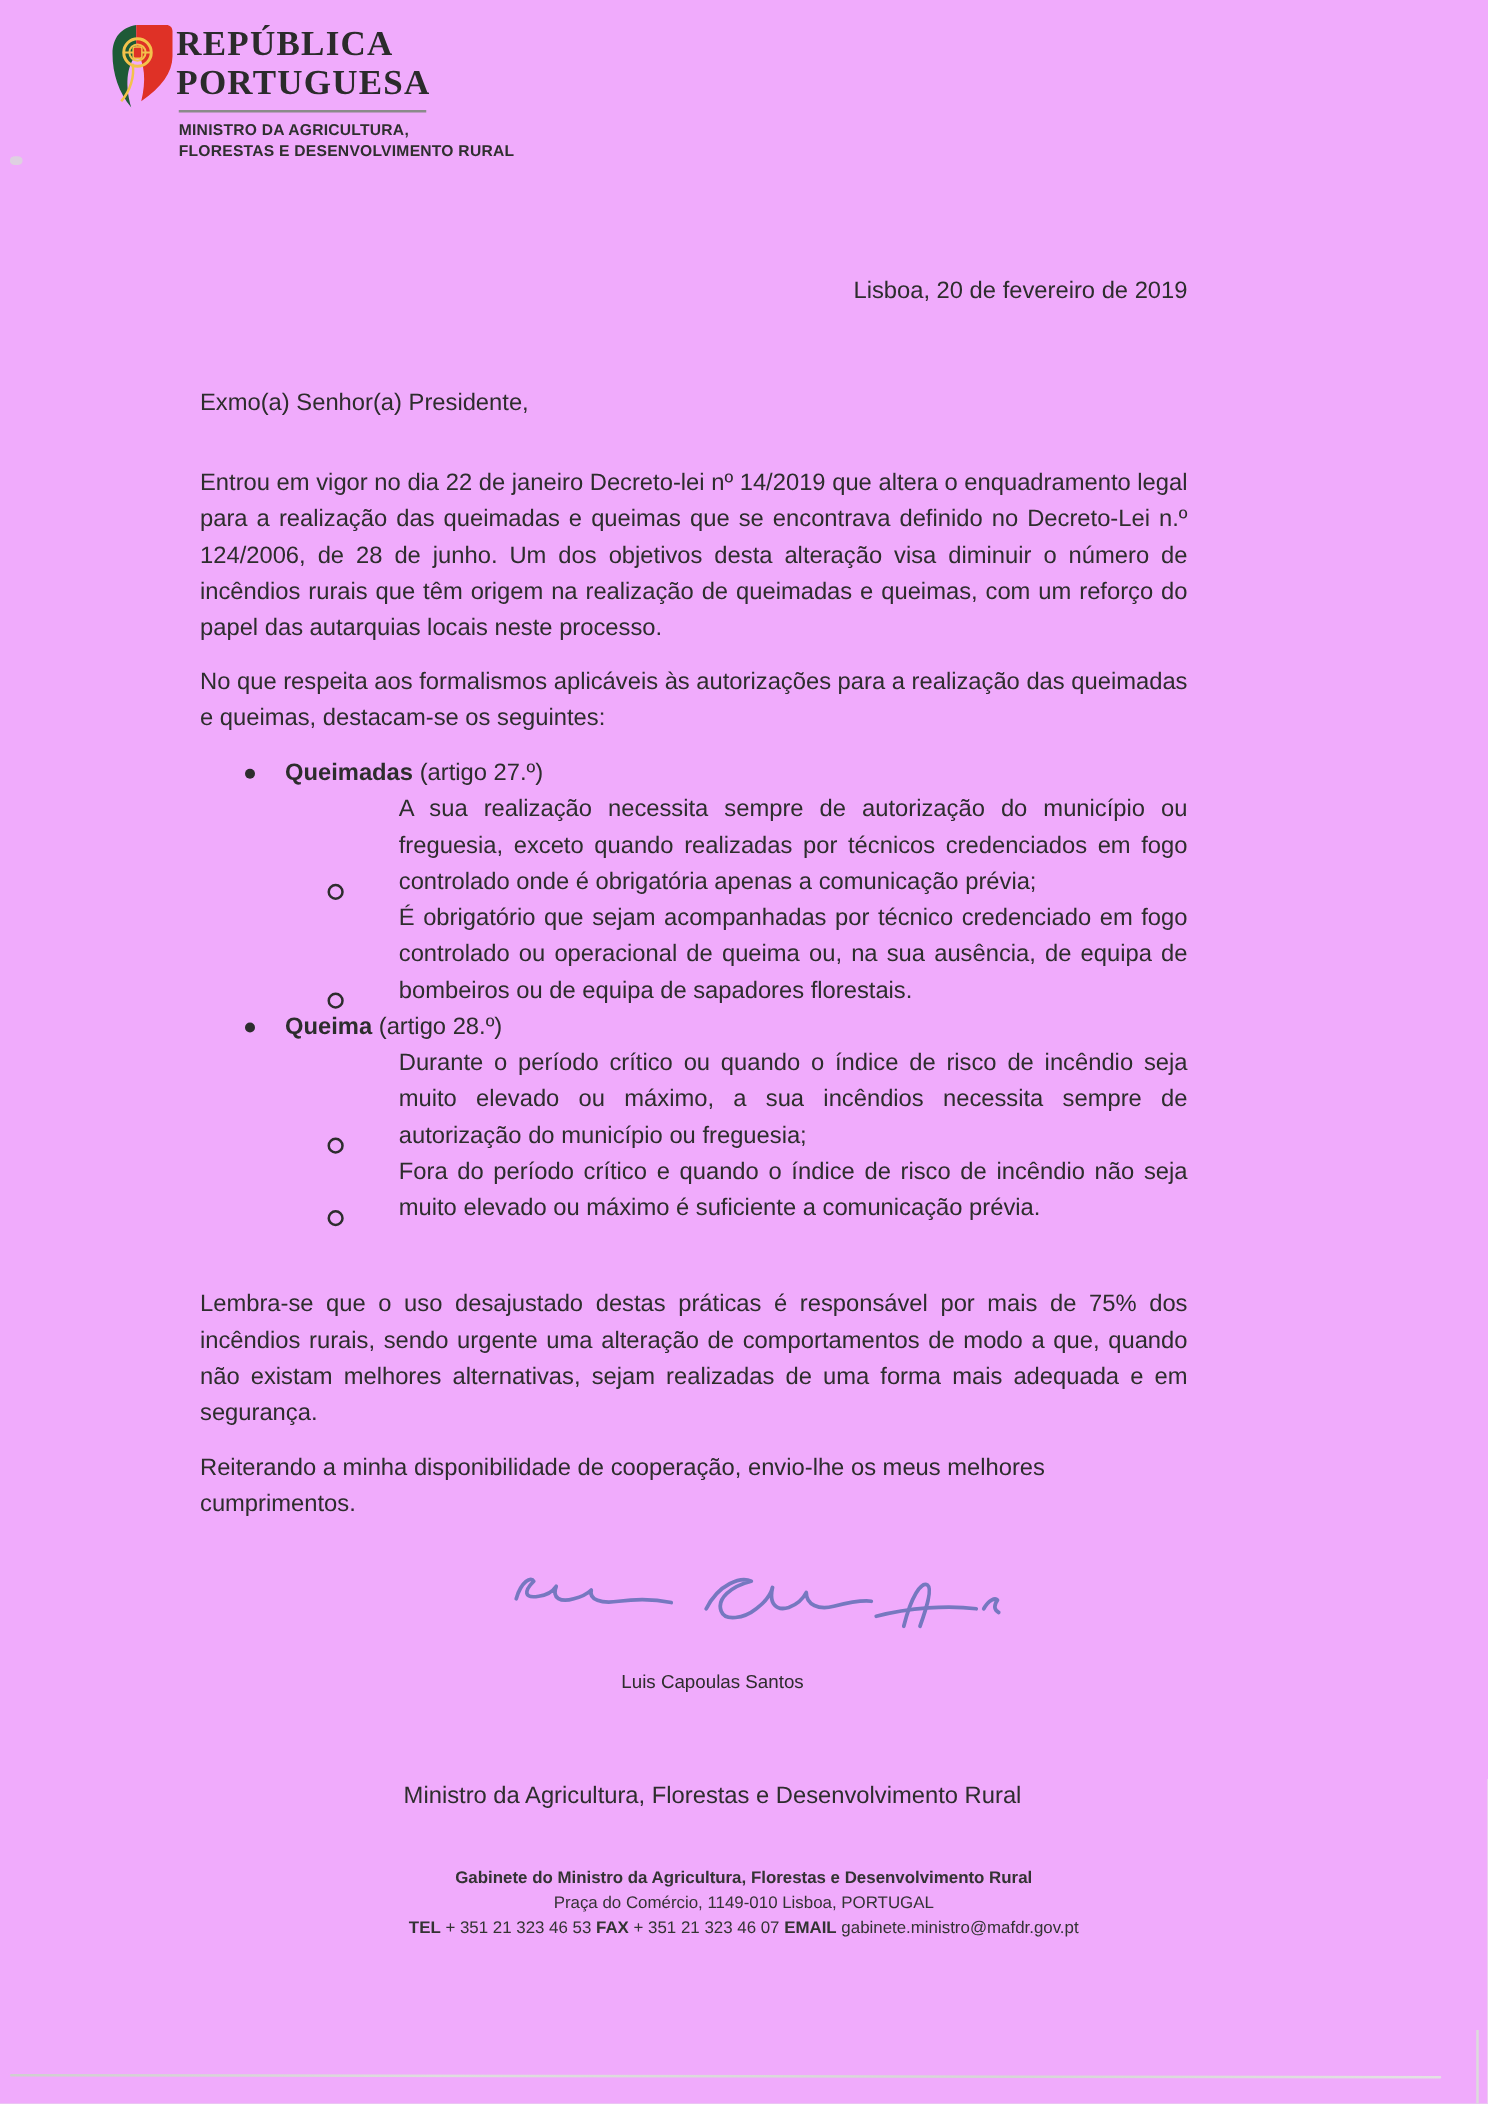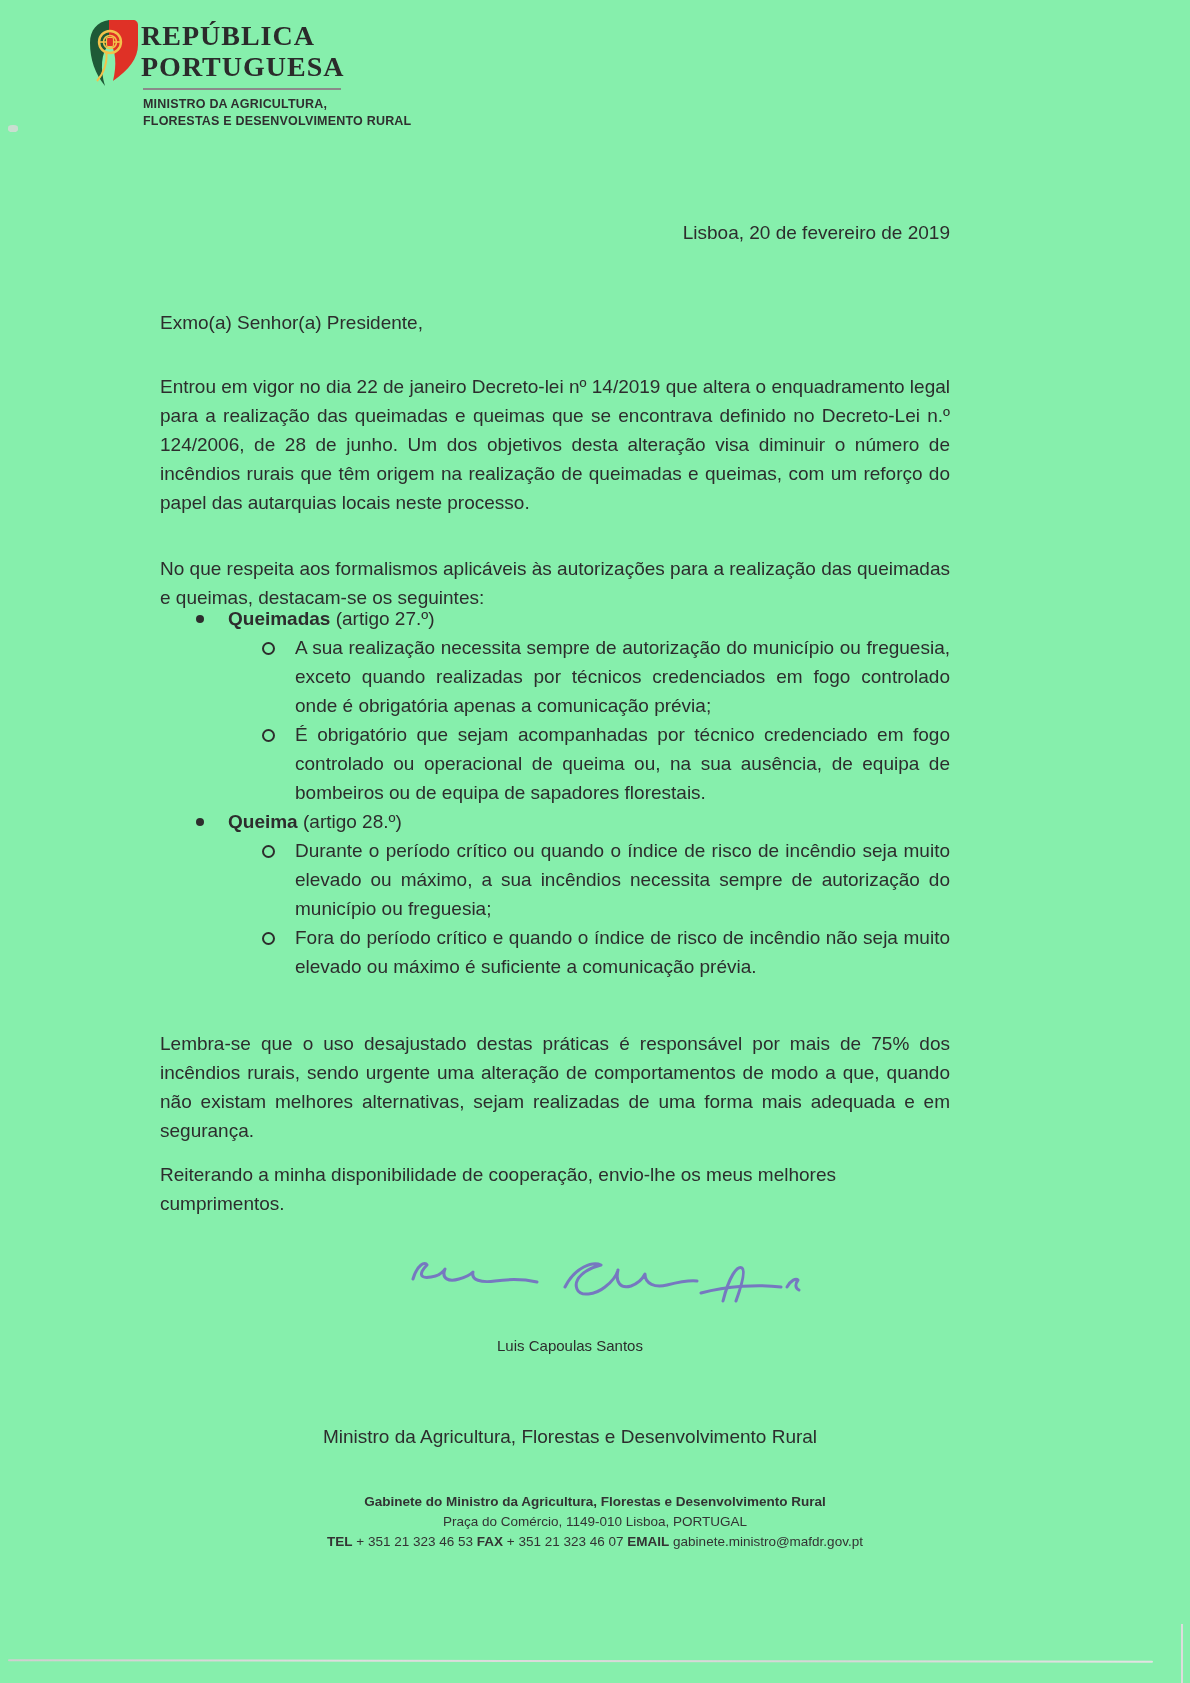--- a/index.html
+++ b/index.html
@@ -1,20 +1,20 @@
 <!DOCTYPE html>
 <html lang="pt"><head>
 <meta charset="utf-8">
 <style>
   html,body{margin:0;padding:0;background:#e9e9e9;}
   .page{
     position:relative;
     width:1190px;height:1683px;
     margin:0 auto;
-    background:#86efac;
+    background:#f0abfc;
     font-family:"Liberation Sans","DejaVu Sans",sans-serif;
     color:#2d2d2d;
     overflow:hidden;
   }
 
   
   .letterhead{position:absolute;top:12px;left:75px;}
   .crest{position:absolute;top:5px;left:8px;width:58px;height:74px;}
   .wordmark{
     position:absolute;top:8px;left:66px;width:300px;
@@ -28,34 +28,34 @@
   }
   .ministry{
     position:absolute;top:84px;left:68px;width:340px;
     font-weight:bold;font-size:12.5px;line-height:17px;
     letter-spacing:.2px;color:#2f2f2f;
   }
   .dateline{position:absolute;top:222px;left:160px;width:790px;text-align:right;font-size:19px;}
   .salutation{position:absolute;top:312px;left:160px;width:790px;font-size:19px;}
   .para{position:absolute;left:160px;width:790px;font-size:19px;line-height:29px;text-align:justify;}
   .p1{top:372px;}
-  .p2{top:554px;}
+  .p2{top:531px;}
   .p3{top:1029px;}
   .closing{top:1160px;text-align:left;}
 
   
   .list{position:absolute;top:604px;left:160px;width:790px;font-size:19px;line-height:29px;}
   .l1-row{display:flex;align-items:flex-start;}
   .l1-marker{
     flex:0 0 auto;width:8px;height:8px;border-radius:50%;
     background:#2d2d2d;margin:11px 24px 0 36px;
   }
   .l1-text{flex:1;}
   .l1-term{font-weight:bold;}
-  .l2-row{display:flex;align-items:flex-start;}
+  .l2-row{display:flex;align-items:flex-end;gap:24px;}
   .l2-marker{
     flex:0 0 auto;width:9px;height:9px;border-radius:50%;
     border:2px solid #2d2d2d;background:transparent;
     margin:9px 20px 0 102px;
   }
   .l2-text{flex:1;text-align:justify;}
 
   
   .signature-svg{position:absolute;top:1243px;left:405px;width:400px;height:72px;}
   .signer-name{position:absolute;top:1337px;left:160px;width:820px;text-align:center;font-size:15px;}

